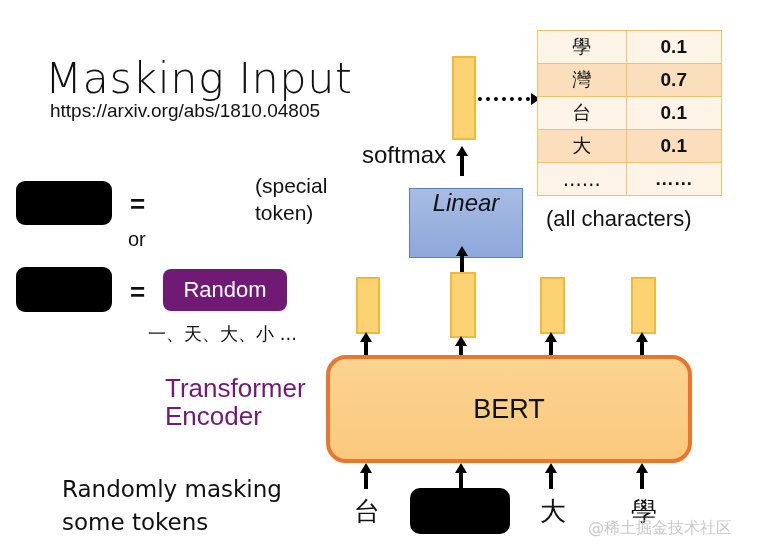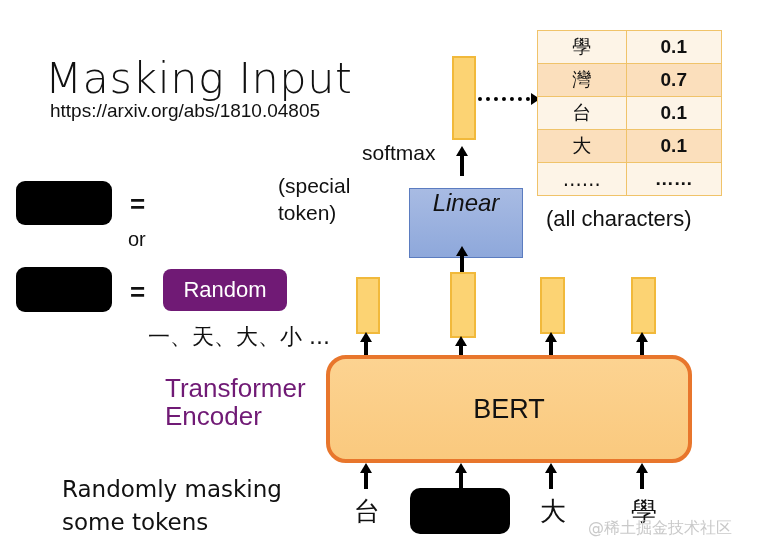--- a/index.html
+++ b/index.html
@@ -19,41 +19,41 @@
     color:#111;white-space:nowrap;
     font-family:"DejaVu Sans",sans-serif;
     margin-top:11px;
   }
   .url{
     position:absolute;left:50px;top:100px;
     font-size:19px;color:#111;white-space:nowrap;
     font-family:"Liberation Sans",sans-serif;
   }
   .special-token{
-    position:absolute;left:278px;top:172px;
+    position:absolute;left:255px;top:172px;
     font-size:21px;line-height:27px;color:#111;
     white-space:pre-line;
   }
   .or-label{
     position:absolute;left:128px;top:228px;
     font-size:20px;color:#111;
   }
   .eq{
     position:absolute;font-size:26px;font-weight:600;color:#111;
   }
   .eq1{left:130px;top:189px;}
   .eq2{left:130px;top:277px;}
   .rand-chars{
     position:absolute;left:148px;top:322px;
-    font-size:22px;color:#111;white-space:nowrap;
+    font-size:18px;color:#111;white-space:nowrap;
     font-family:"DejaVu Sans",sans-serif;
   }
   .softmax{
     position:absolute;left:362px;top:141px;
-    font-size:21px;color:#111;white-space:nowrap;
+    font-size:24px;color:#111;white-space:nowrap;
   }
   .all-chars{
     position:absolute;left:546px;top:206px;
     font-size:22px;color:#111;white-space:nowrap;
   }
   .tf-enc{
     position:absolute;left:165px;top:374px;width:155px;
     text-align:left;font-size:26px;line-height:28px;color:#701a75;
     white-space:pre-line;
   }

